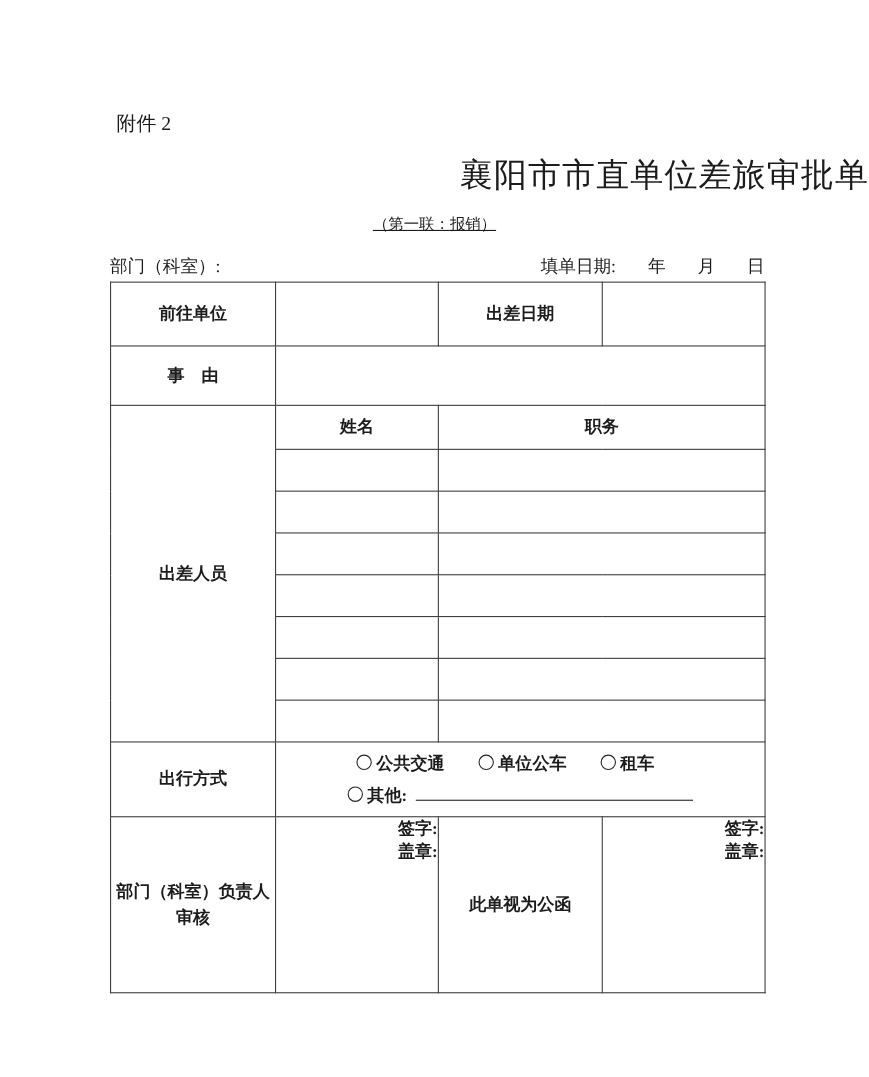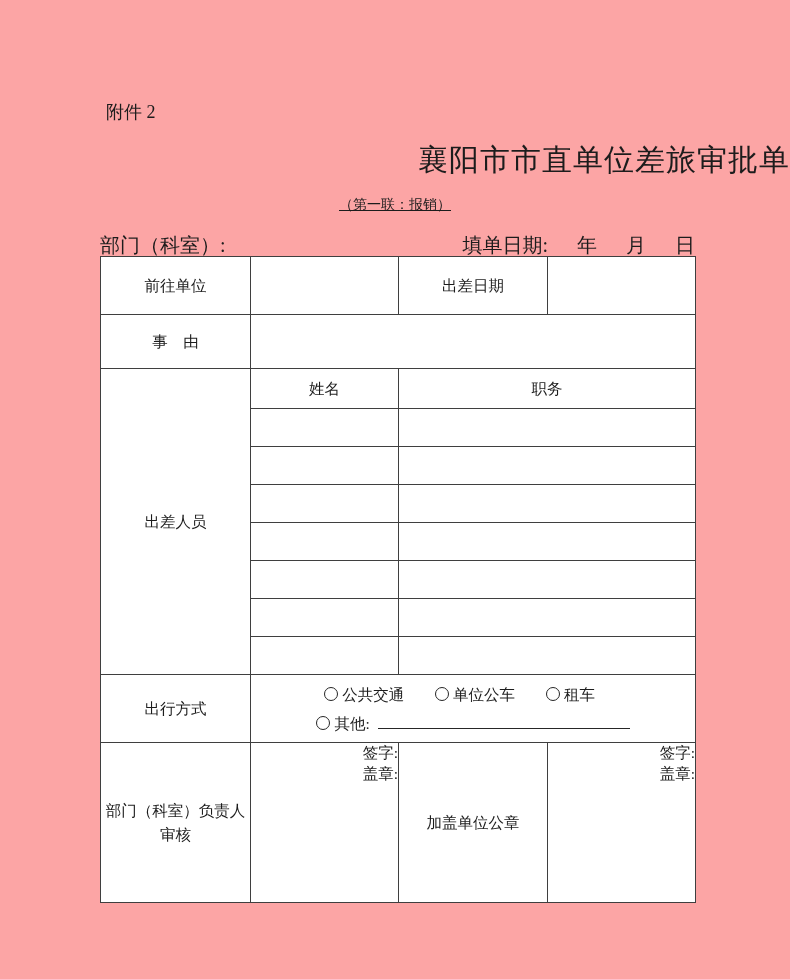--- a/index.html
+++ b/index.html
@@ -1,48 +1,49 @@
 <!DOCTYPE html>
 <html><head>
 <meta charset="utf-8">
 <style>
   html,body{margin:0;padding:0;background:#e8e8e8;}
   .page{
     position:relative;
     width:790px;height:979px;
     margin:0 auto;
-    background:#fca5a5;
+    background:#ffffff;
     font-family:"Liberation Serif","DejaVu Serif",serif;
     color:#1c1c1c;
     overflow:hidden;
   }
   .attachment{
     position:absolute;left:106px;top:102px;
     font-size:18px;line-height:1.2;
   }
   .title{
     position:absolute;left:0;top:143px;width:100%;
     margin:0;text-align:right;
     font-size:30px;font-weight:400;letter-spacing:1px;line-height:1.1;
   }
   .copy-note{
     position:absolute;left:0;top:197px;width:100%;
     text-align:center;font-size:14px;line-height:1.1;text-decoration:underline;
   }
   .meta-row{
     position:absolute;left:100px;top:234px;width:595px;
     display:flex;justify-content:space-between;align-items:flex-end;
-    font-size:20px;line-height:1.1;
+    font-size:16px;line-height:1.1;
   }
   .date-unit{margin-left:29px;}
   table.form-table{
     position:absolute;left:100px;top:256px;
     width:595px;
     border-collapse:collapse;table-layout:fixed;
     background:#ffffff;
+    font-weight:bold;
   }
   table.form-table td{
     border:1px solid #3f3f3f;
     font-size:15.5px;
     padding:0;
     overflow:hidden;
   }
   td.label{
     text-align:center;vertical-align:middle;line-height:24px;
   }
@@ -167,21 +168,21 @@
         </div>
       </td>
     </tr>
 
     <tr class="r-approve">
       <td class="label wrap-label">部门（科室）负责人审核</td>
       <td class="sign-cell">
         <div class="sign-label">签字:</div>
         <div class="seal-label">盖章:</div>
       </td>
-      <td class="label">加盖单位公章</td>
+      <td class="label">此单视为公函</td>
       <td class="sign-cell">
         <div class="sign-label">签字:</div>
         <div class="seal-label">盖章:</div>
       </td>
     </tr>
   </tbody>
     </table>
 
 </div>
 

